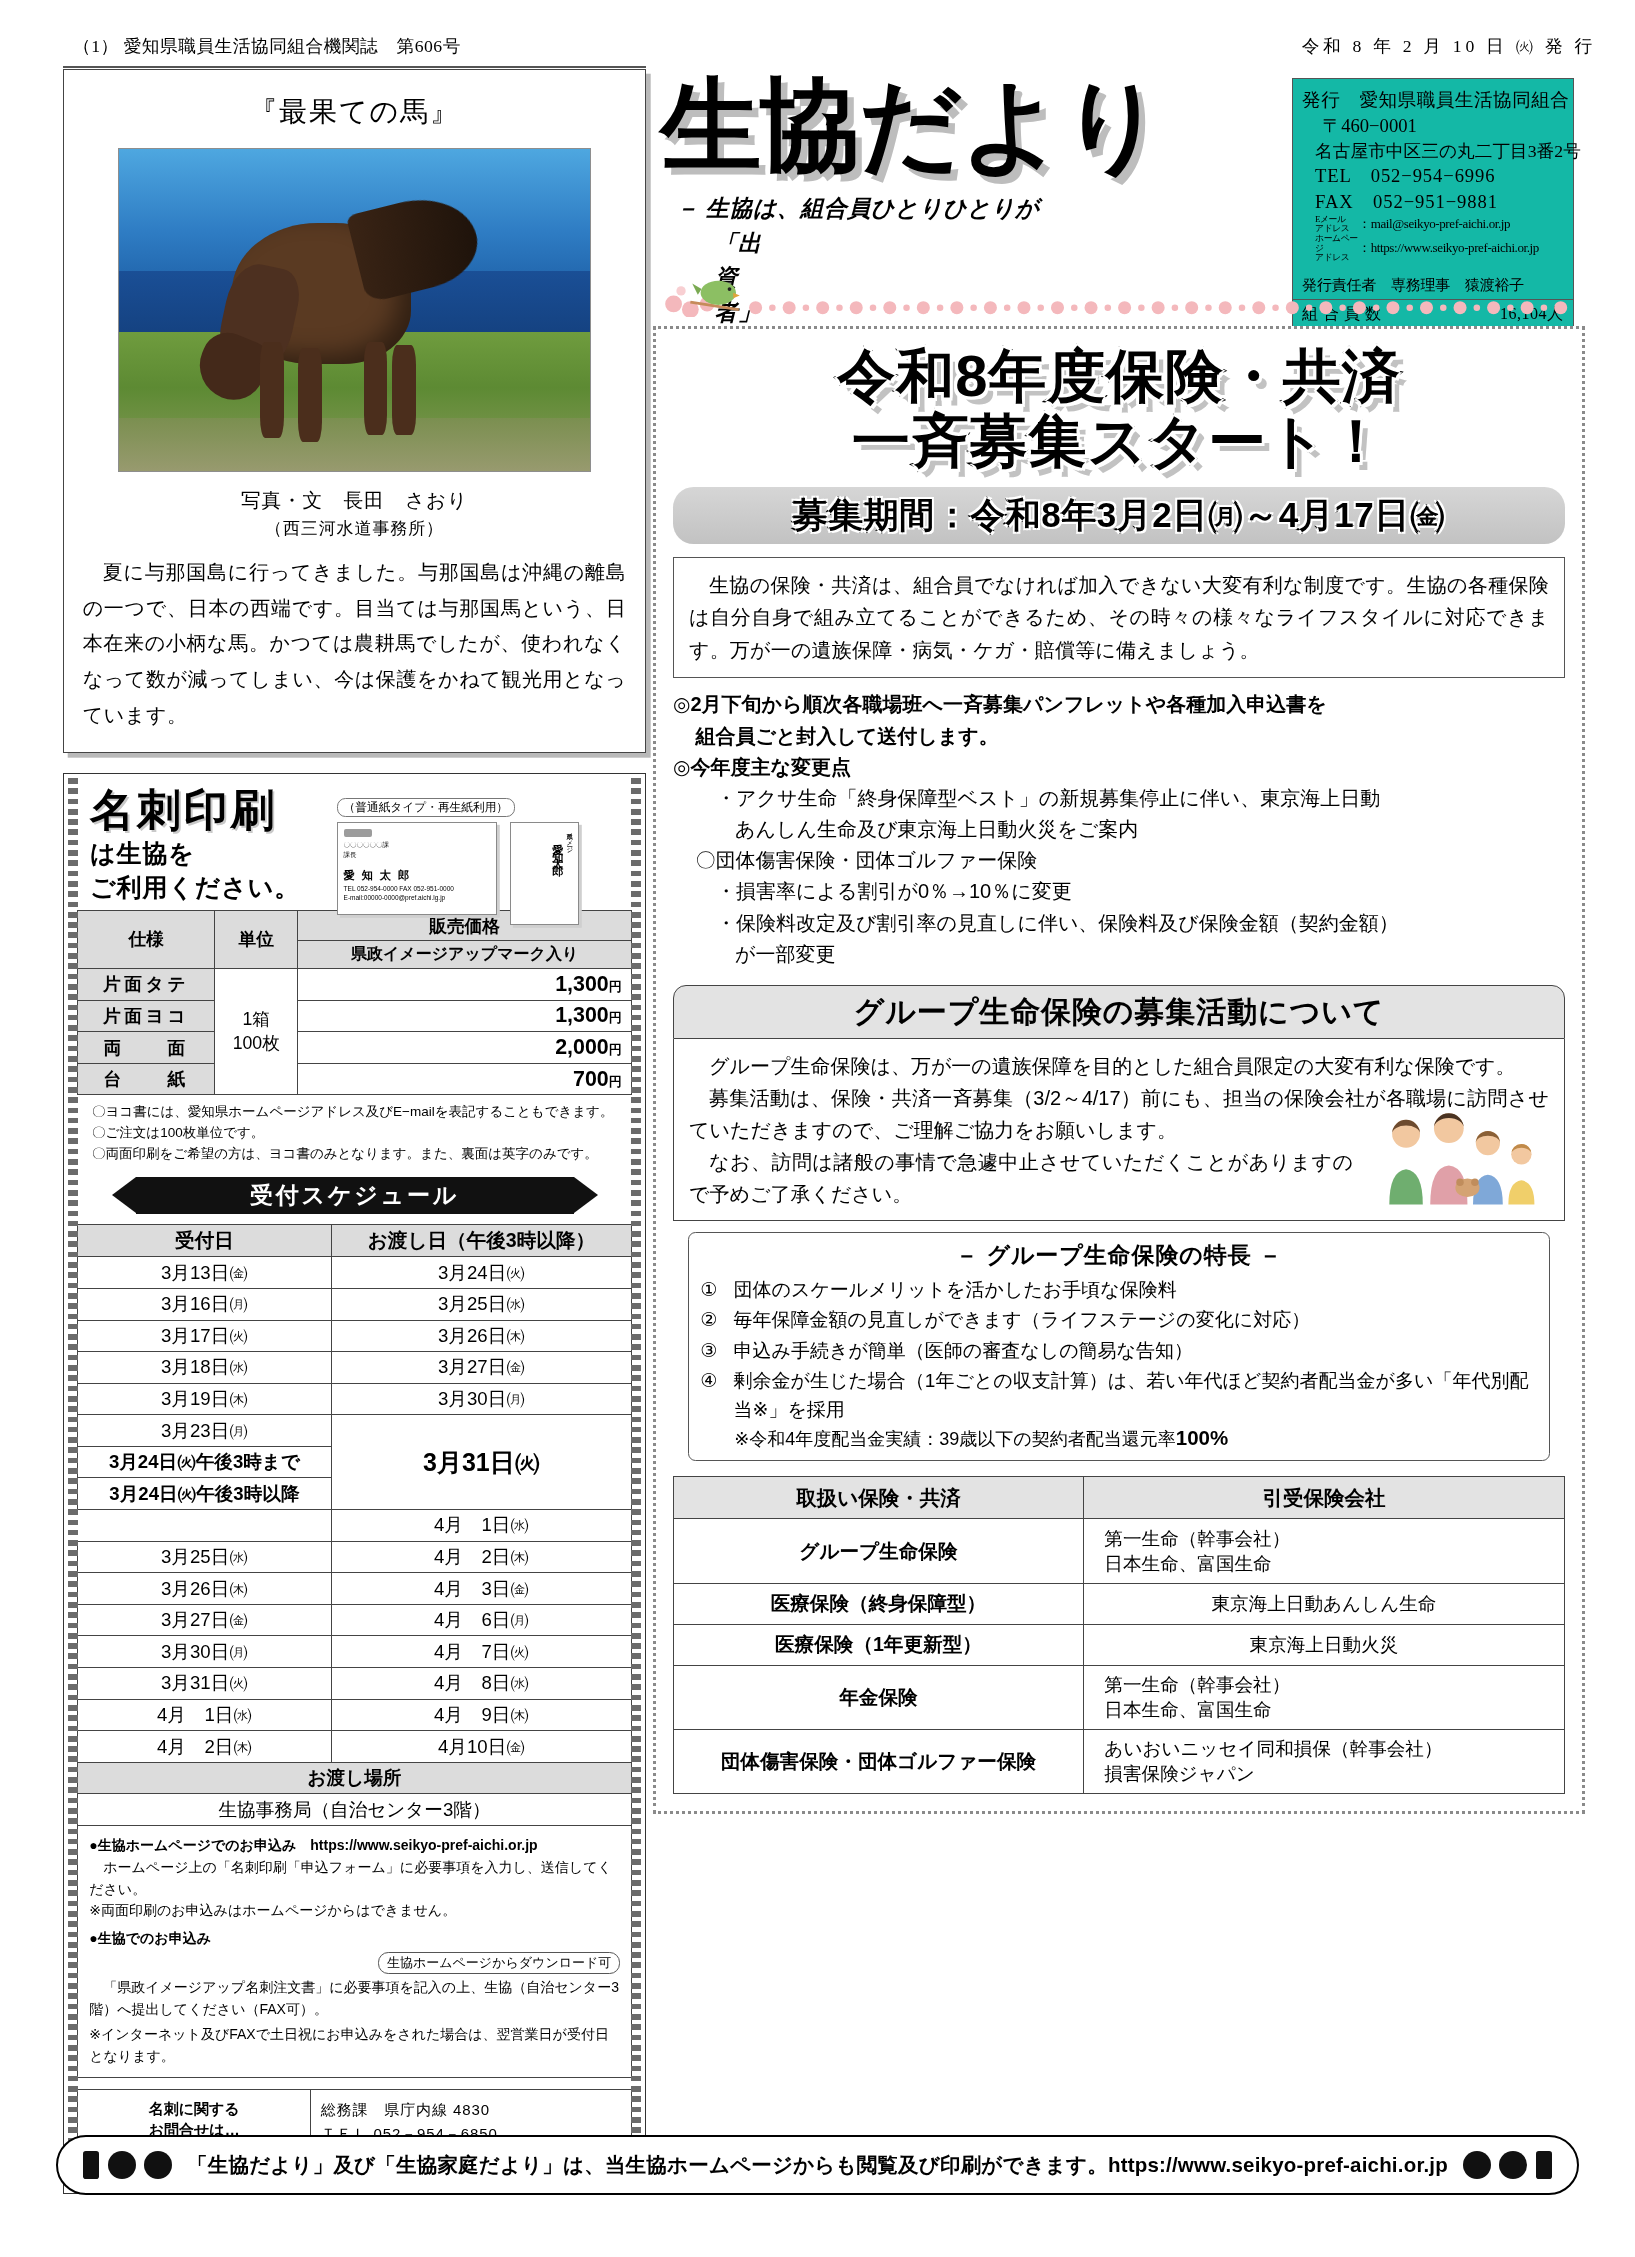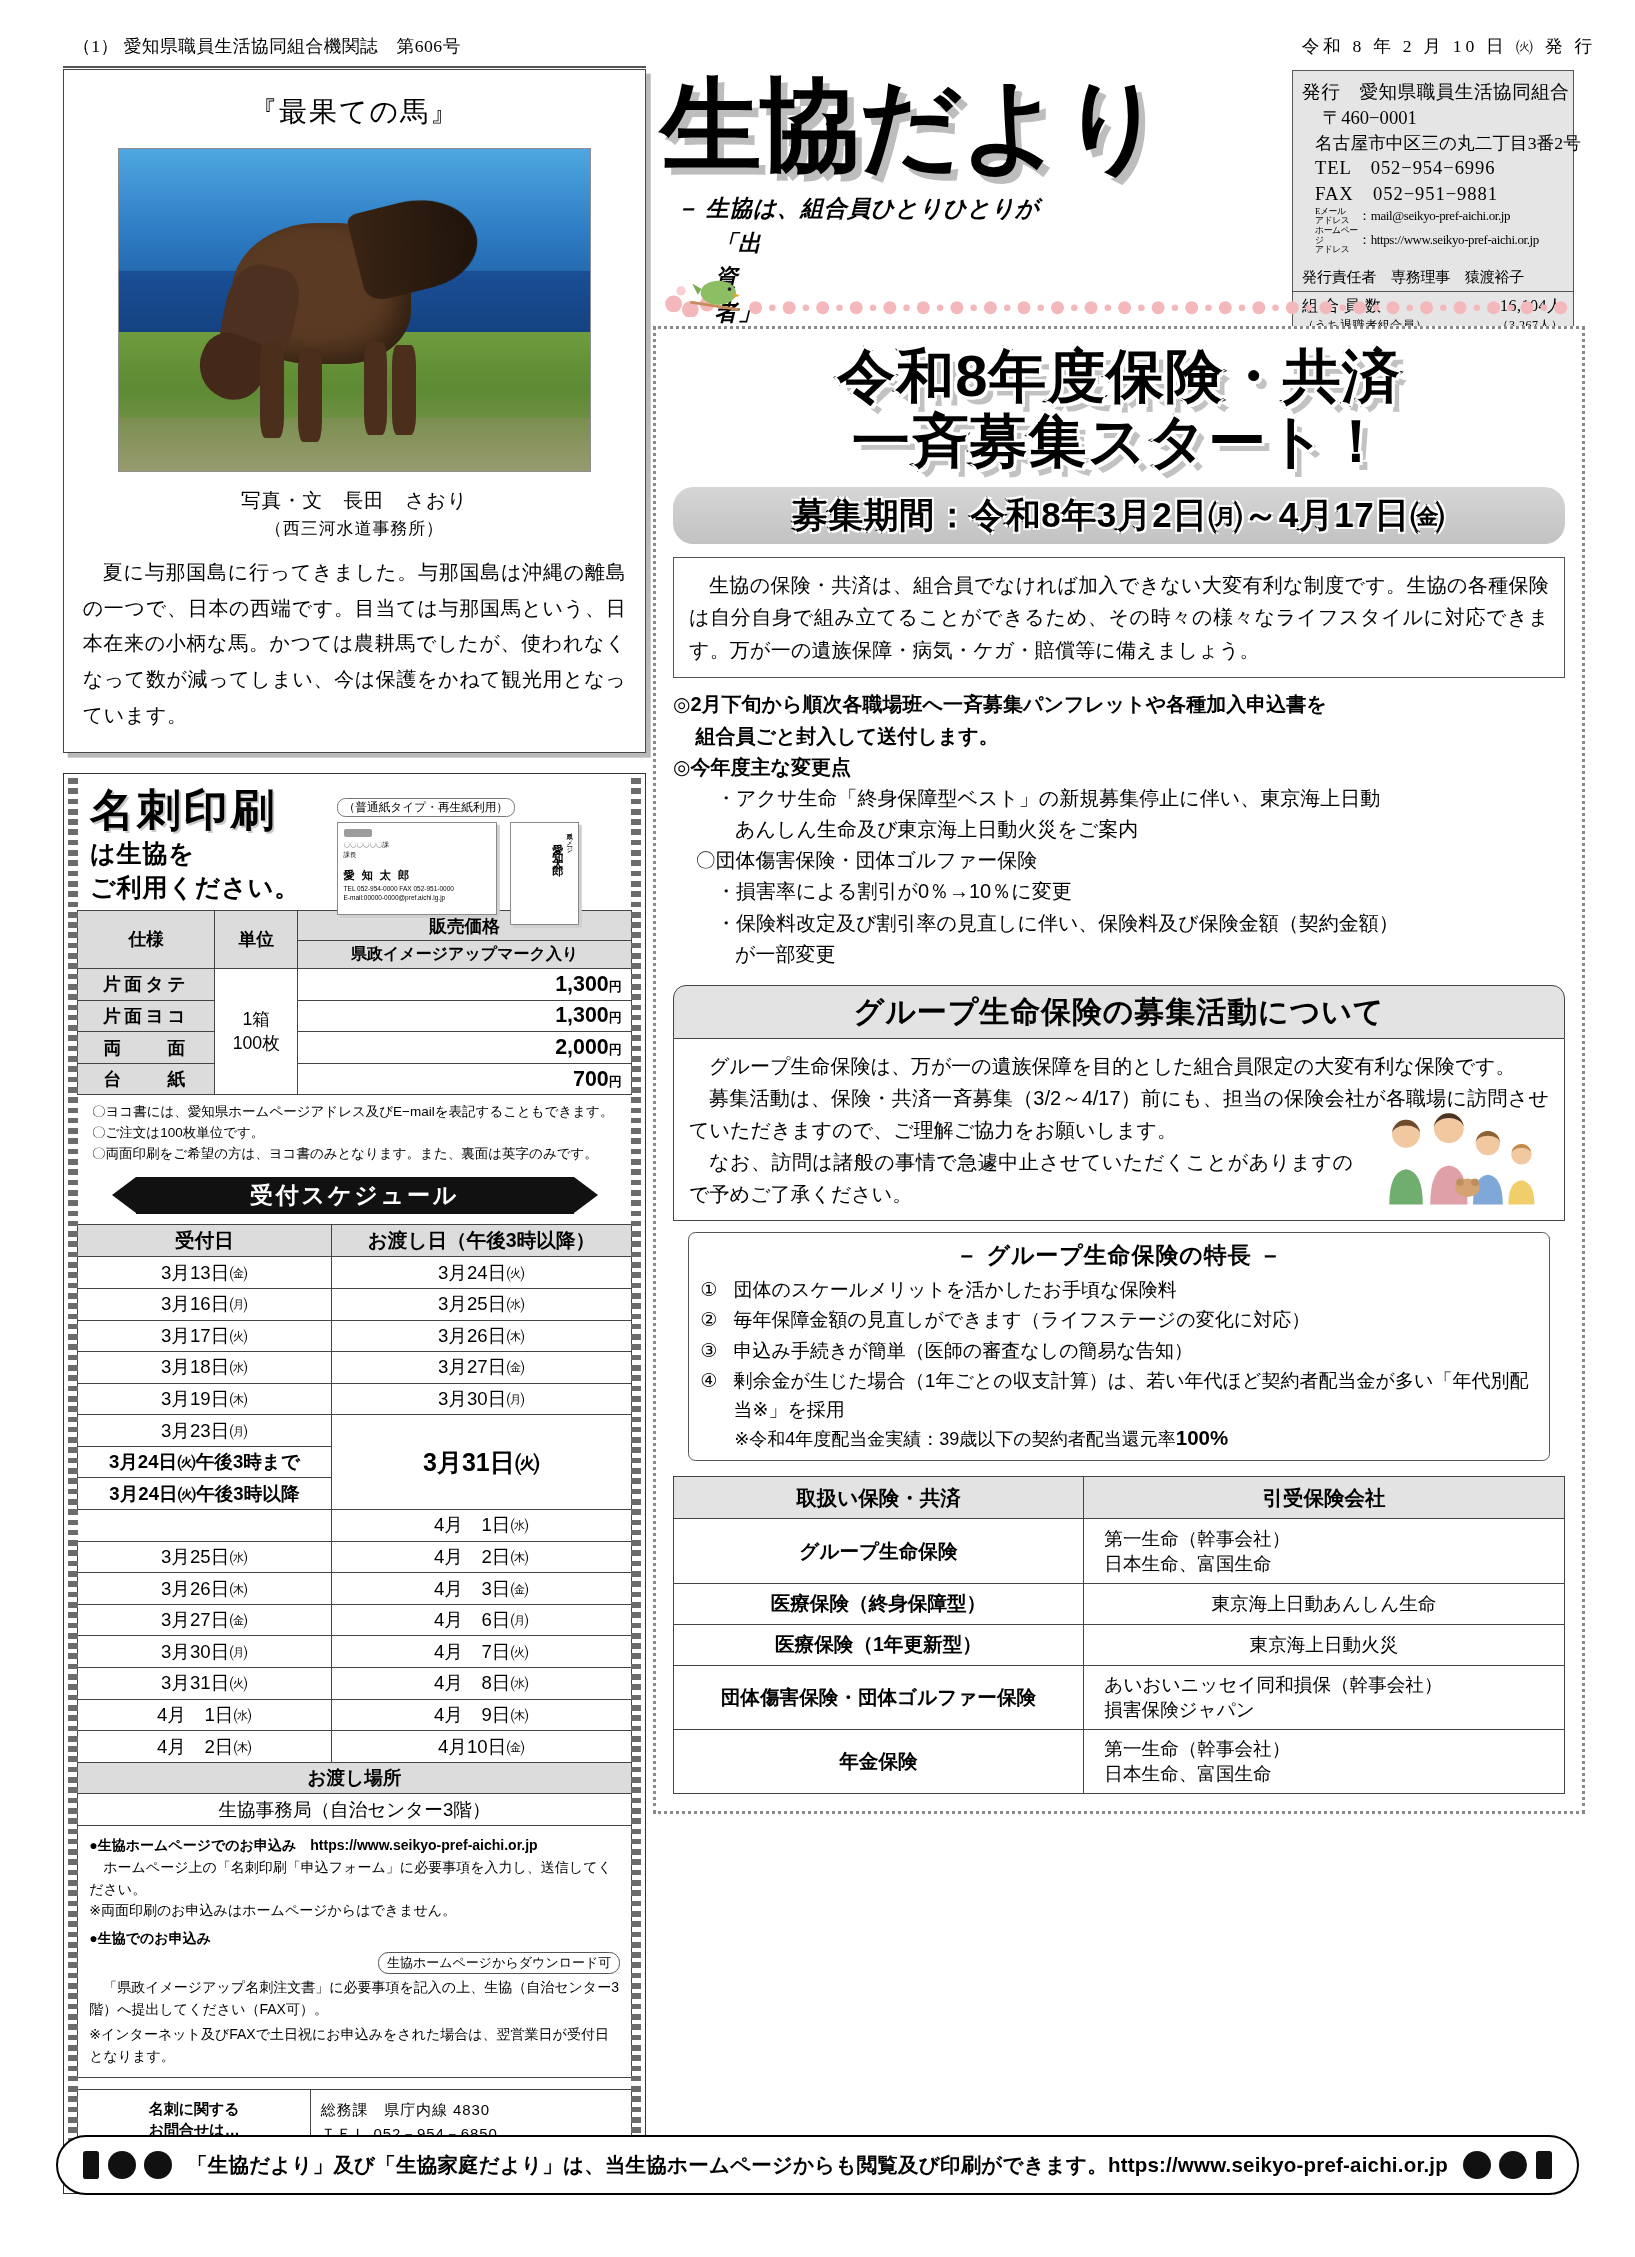--- a/index.html
+++ b/index.html
@@ -157,22 +157,22 @@
     font-size: 101px; font-weight: bold; letter-spacing: -1.9px;
     line-height: 1; margin-left: 7.5px; padding-top: 13px;
     text-shadow: 6.5px 6.5px 0 #bdbdbd;
     font-family:"Liberation Sans","DejaVu Sans",sans-serif;
   }
   .tagline { margin-top: 15px; margin-left: 22.4px; font-size: 23px; font-weight:bold;
     font-style: italic; line-height: 1.5; letter-spacing: 0.5px; }
   .tagline .l2 { margin-left: 39px; display:block; }
 
   .pubbox {
-    position:absolute; right: 11.2px; top: 8px; width: 282px;
-    border: 1.9px solid #555; background:#e5e5e5; box-sizing:border-box; padding: 7.5px 9.3px 5.6px 9.3px;
+    position:absolute; right: 11.2px; top: 16px; width: 282px;
+    border: 1.9px solid #555; background:#14b8a6; box-sizing:border-box; padding: 7.5px 9.3px 5.6px 9.3px;
     font-family:"Liberation Serif","DejaVu Serif",serif;
   }
   .pubbox .r1 { font-size: 18.6px; letter-spacing:0.5px; white-space:nowrap;}
   .pubbox .r2 { font-size: 18.6px; margin-left: 20.5px; }
   .pubbox .r3 { font-size: 17.7px; margin-left: 13px; white-space:nowrap;}
   .pubbox .r4 { font-size: 18.6px; margin-left: 13px; letter-spacing:0.9px;}
   .pubbox .small-row { display:flex; align-items:center; margin-left:13px; margin-top:0.9px;}
   .pubbox .lab { font-size:8.9px; line-height:1.02; width:43px; letter-spacing:-0.5px;}
   .pubbox .val { font-size:13px; letter-spacing:-0.4px; }
   .pubbox .resp { font-size:15px; margin-top:14px; letter-spacing:-0.2px; white-space:nowrap;}
@@ -653,28 +653,28 @@
         </tr>
         <tr>
           <td class="name">医療保険（終身保障型）</td>
           <td class="co" style="white-space:pre-line">東京海上日動あんしん生命</td>
         </tr>
         <tr>
           <td class="name">医療保険（1年更新型）</td>
           <td class="co" style="white-space:pre-line">東京海上日動火災</td>
         </tr>
         <tr>
+          <td class="name">年金保険</td>
+          <td class="co" style="text-align:left;padding-left:20.5px;white-space:pre-line">第一生命（幹事会社）
+日本生命、富国生命</td>
+        </tr>
+        <tr>
           <td class="name">団体傷害保険・団体ゴルファー保険</td>
           <td class="co" style="text-align:left;padding-left:20.5px;white-space:pre-line">あいおいニッセイ同和損保（幹事会社）
 損害保険ジャパン</td>
-        </tr>
-        <tr>
-          <td class="name">年金保険</td>
-          <td class="co" style="text-align:left;padding-left:20.5px;white-space:pre-line">第一生命（幹事会社）
-日本生命、富国生命</td>
         </tr>
       </tbody>
         </table>
     </div>
   </div>
 
   <div class="footer">
     <span class="bars">
       <span class="bar"></span>
       <span class="dot"></span>

